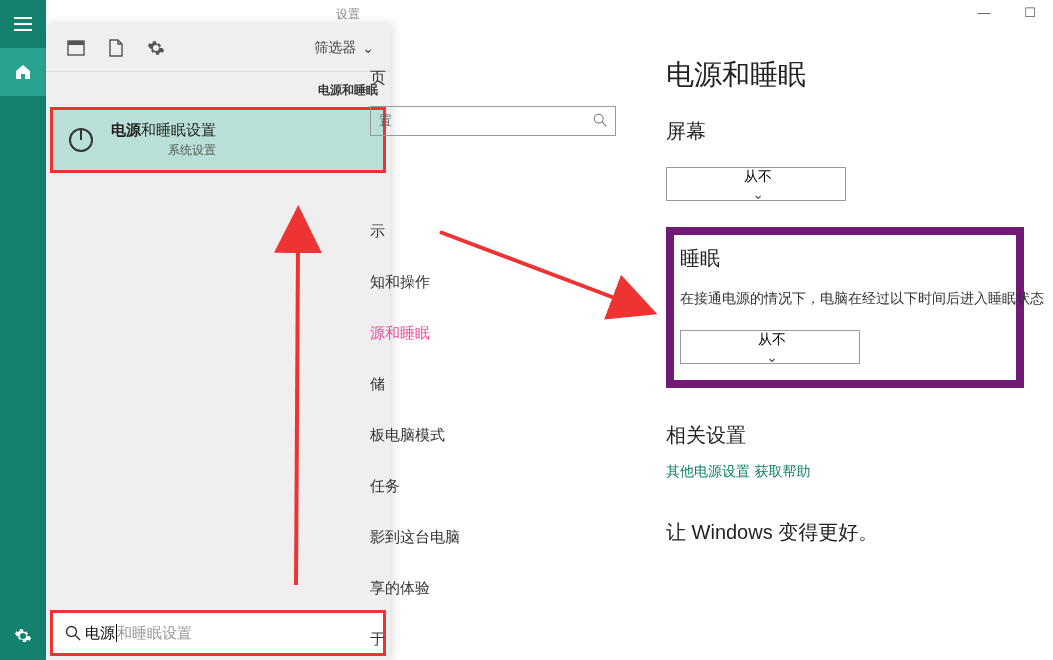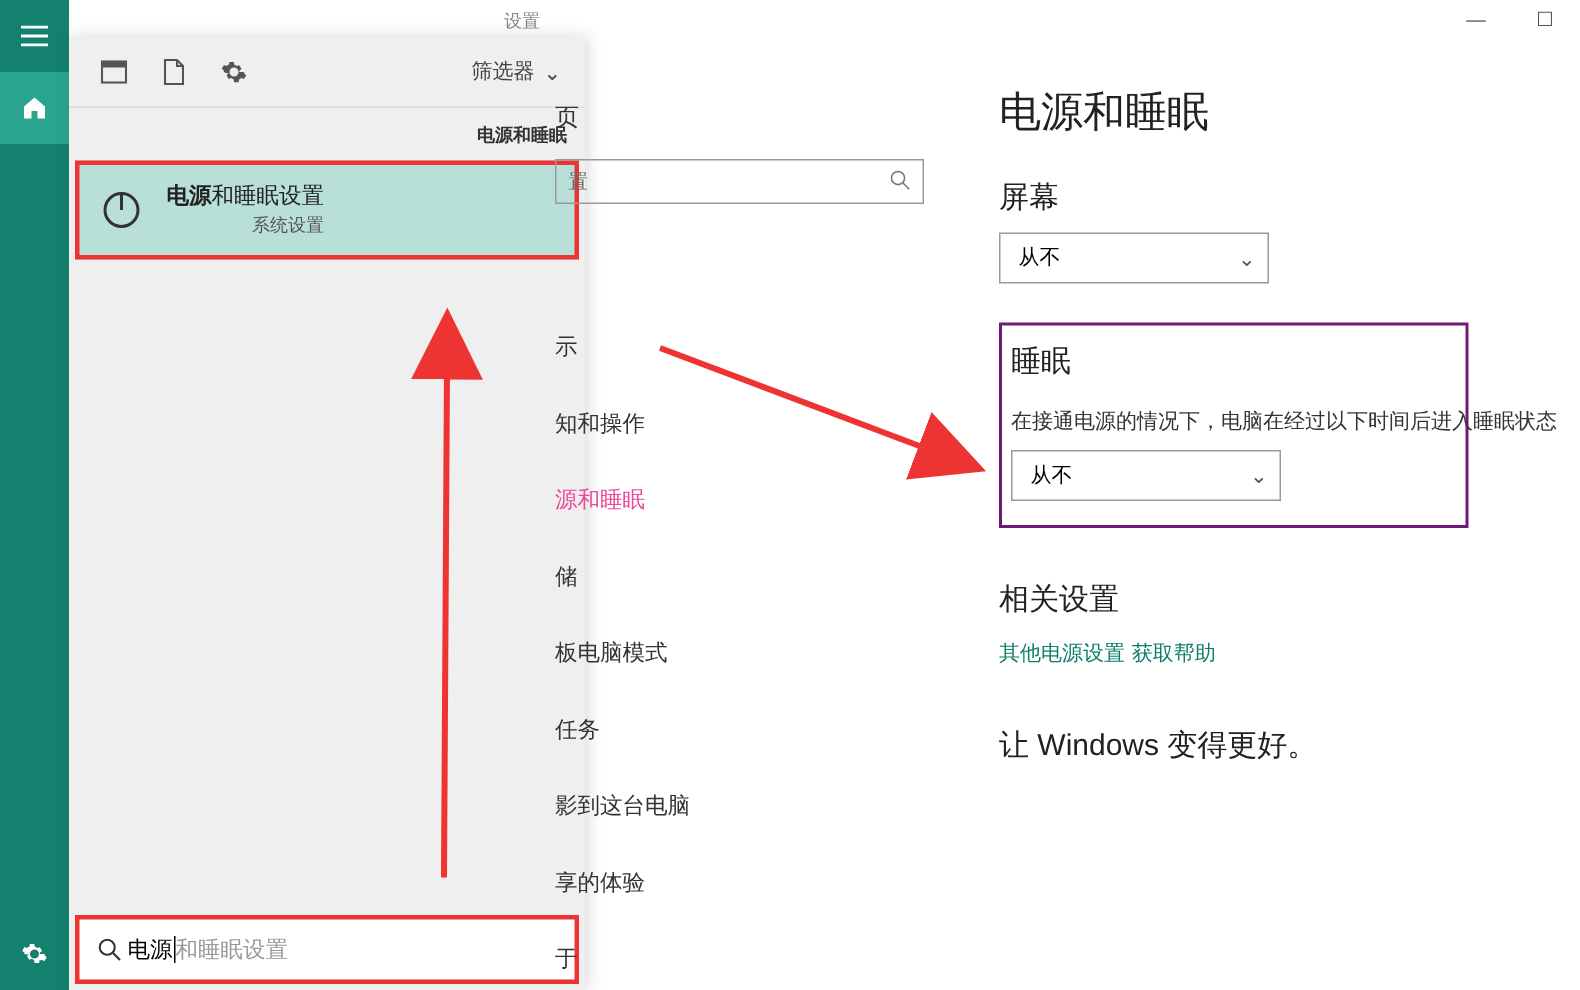--- a/index.html
+++ b/index.html
@@ -51,25 +51,25 @@
     .search-set { position: absolute; left: -20px; top: 82px; width: 246px; height: 30px; border: 1px solid #999; display: flex; align-items: center; justify-content: space-between; padding: 0 8px; font-size: 13px; color: #666; }
     .search-set .mag { color: #777; }
 
     .side-list { position: absolute; left: -20px; top: 198px; display: flex; flex-direction: column; gap: 32px; font-size: 15px; color: #333; }
     .side-list .sel { color: #ec4899; }
 
     .content { position: absolute; left: 276px; top: 32px; right: 0; }
     .h1 { font-size: 28px; font-weight: 400; color: #222; }
     .h2 { font-size: 20px; color: #222; margin-top: 24px; }
     .desc { font-size: 14px; color: #333; margin-top: 18px; }
-    .dd { margin-top: 10px; width: 180px; height: 34px; border: 1px solid #999; display: flex; align-items: center; justify-content: space-between; padding: 0 8px 0 12px; font-size: 14px; cursor: pointer; }
+    .dd { margin-top: 22px; width: 180px; height: 34px; border: 1px solid #999; display: flex; align-items: center; justify-content: space-between; padding: 0 8px 0 12px; font-size: 14px; cursor: pointer; flex-direction: column; }
     .dd .chev { color: #555; }
     .link { color: #0f7d6a; font-size: 14px; margin-top: 14px; display: inline-block; cursor: pointer; }
 
-    .sleep-box { border: 2px solid #701a75; padding: 10px 6px 16px; margin-top: 26px; width: 313px; }
+    .sleep-box { border: 8px solid #701a75; padding: 10px 6px 16px; margin-top: 26px; width: 358px; }
     .sleep-box .h2 { margin-top: 0; }
     .sleep-box .desc2 { font-size: 14px; color: #333; margin-top: 18px; white-space: nowrap; }
 
     
     .anno { position: absolute; left: 0; top: 0; width: 1053px; height: 660px; pointer-events: none; }
   </style>
 </head>
 <body>
 
 <div class="titlebar">

